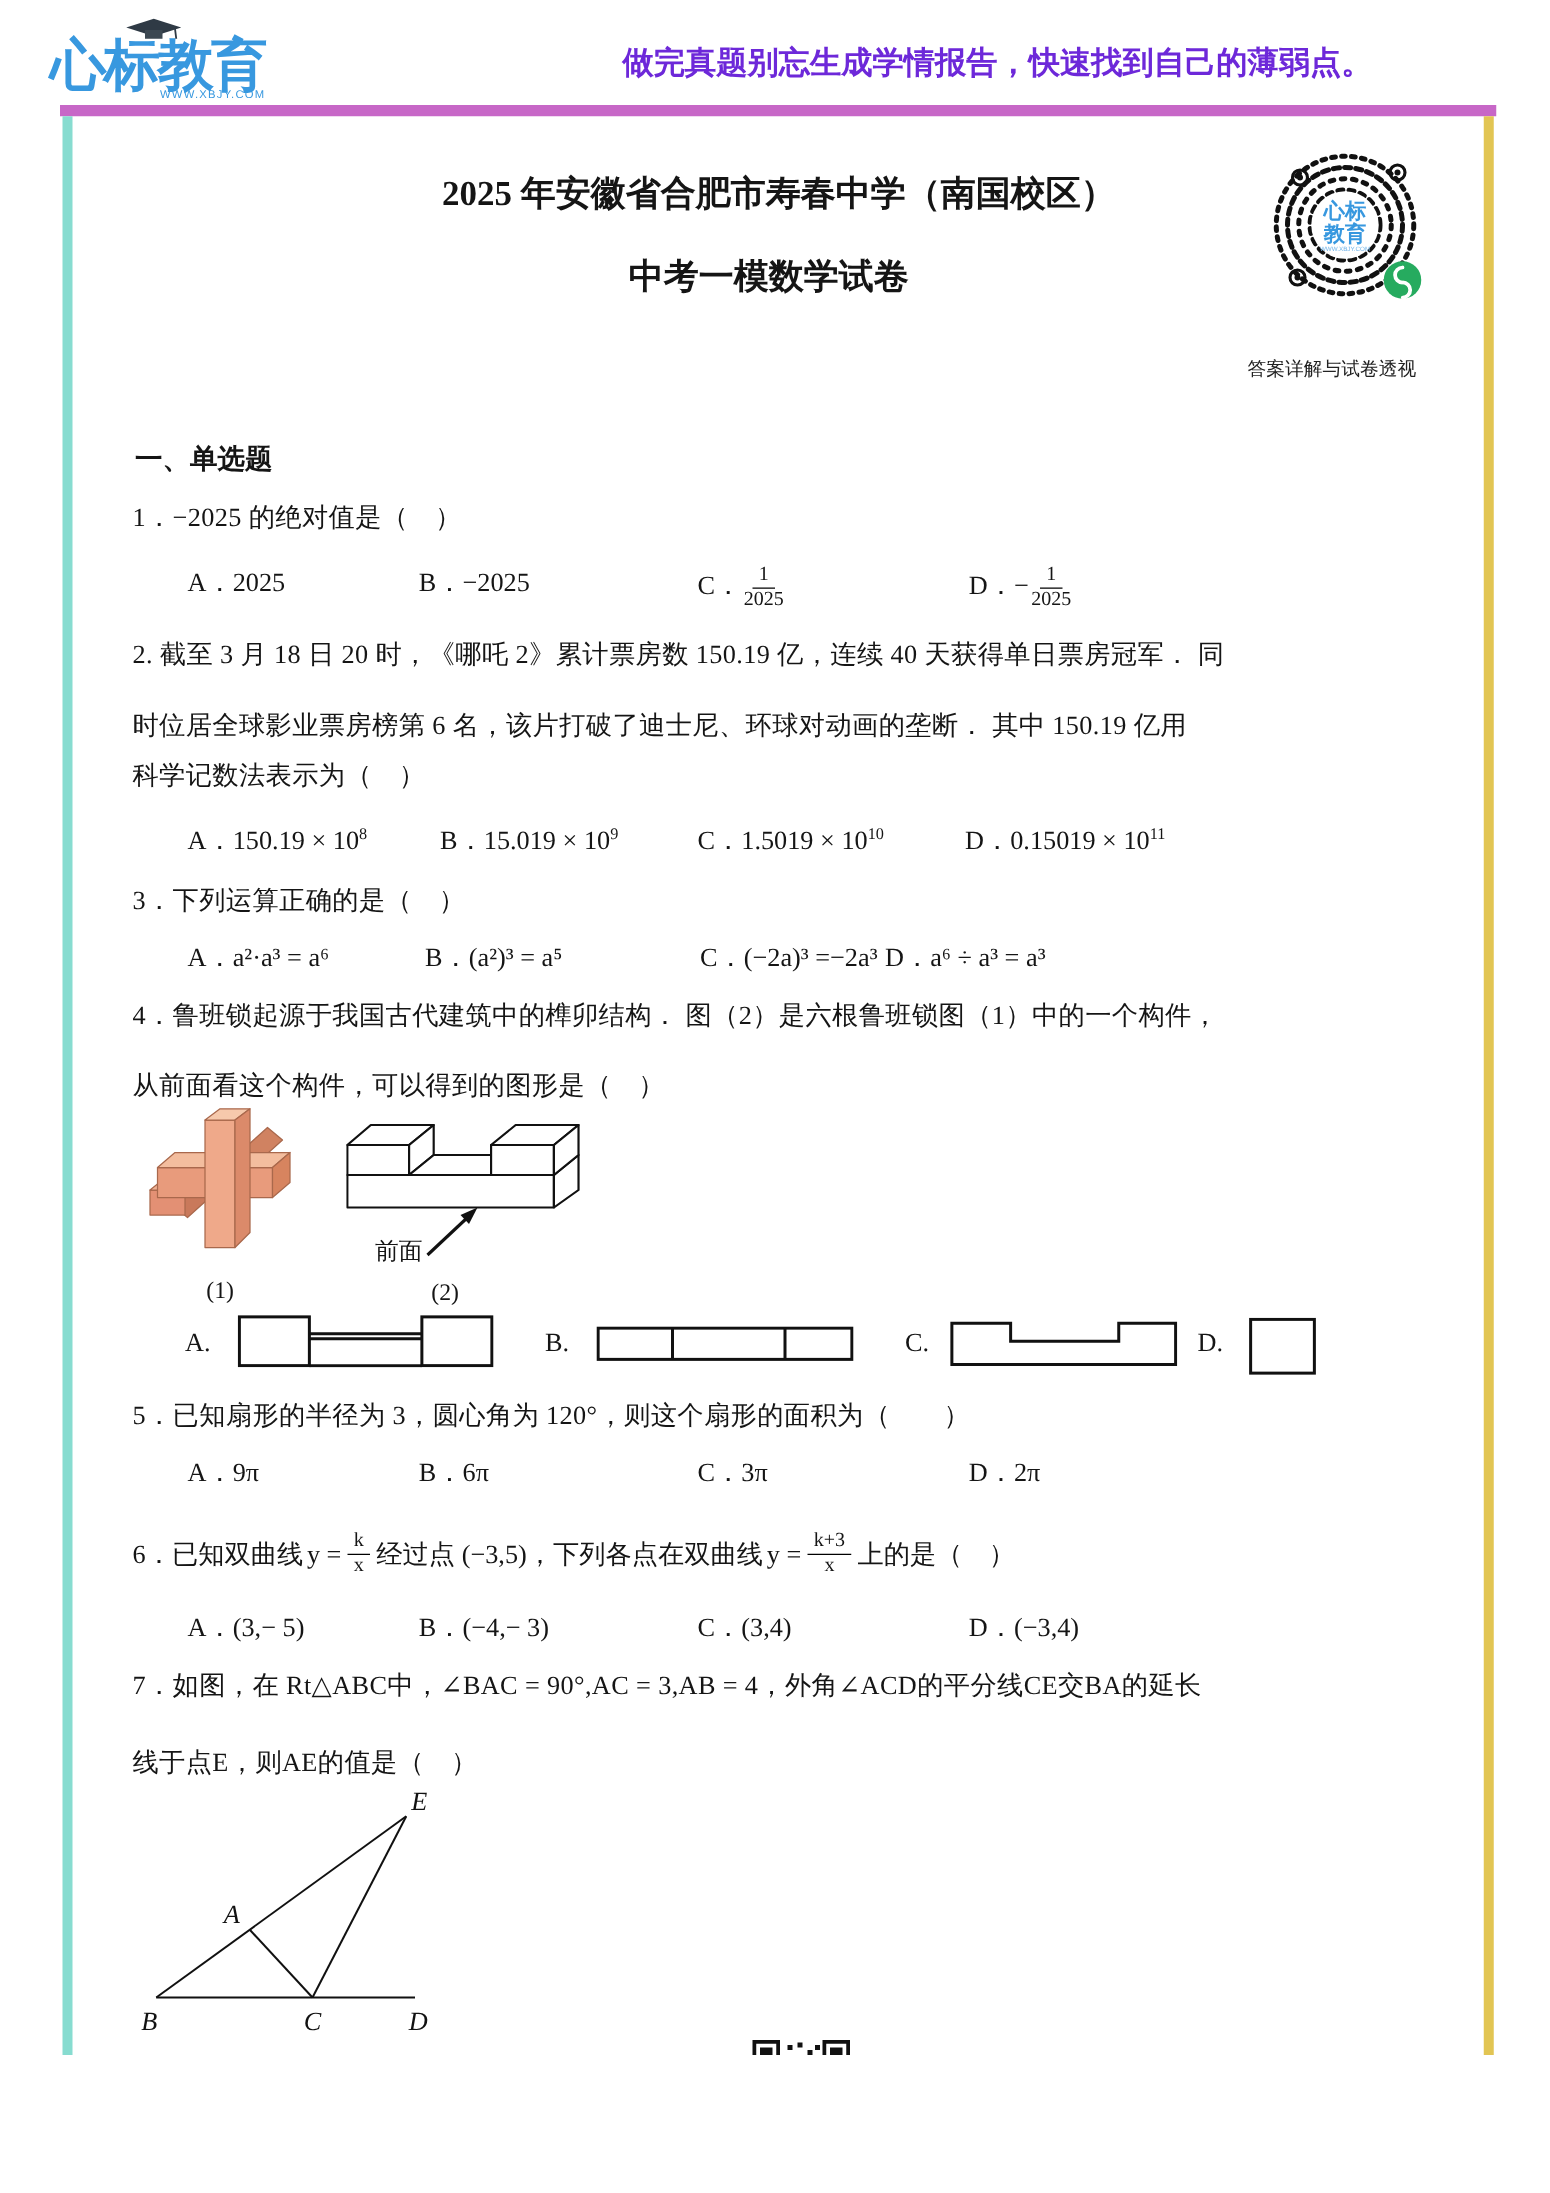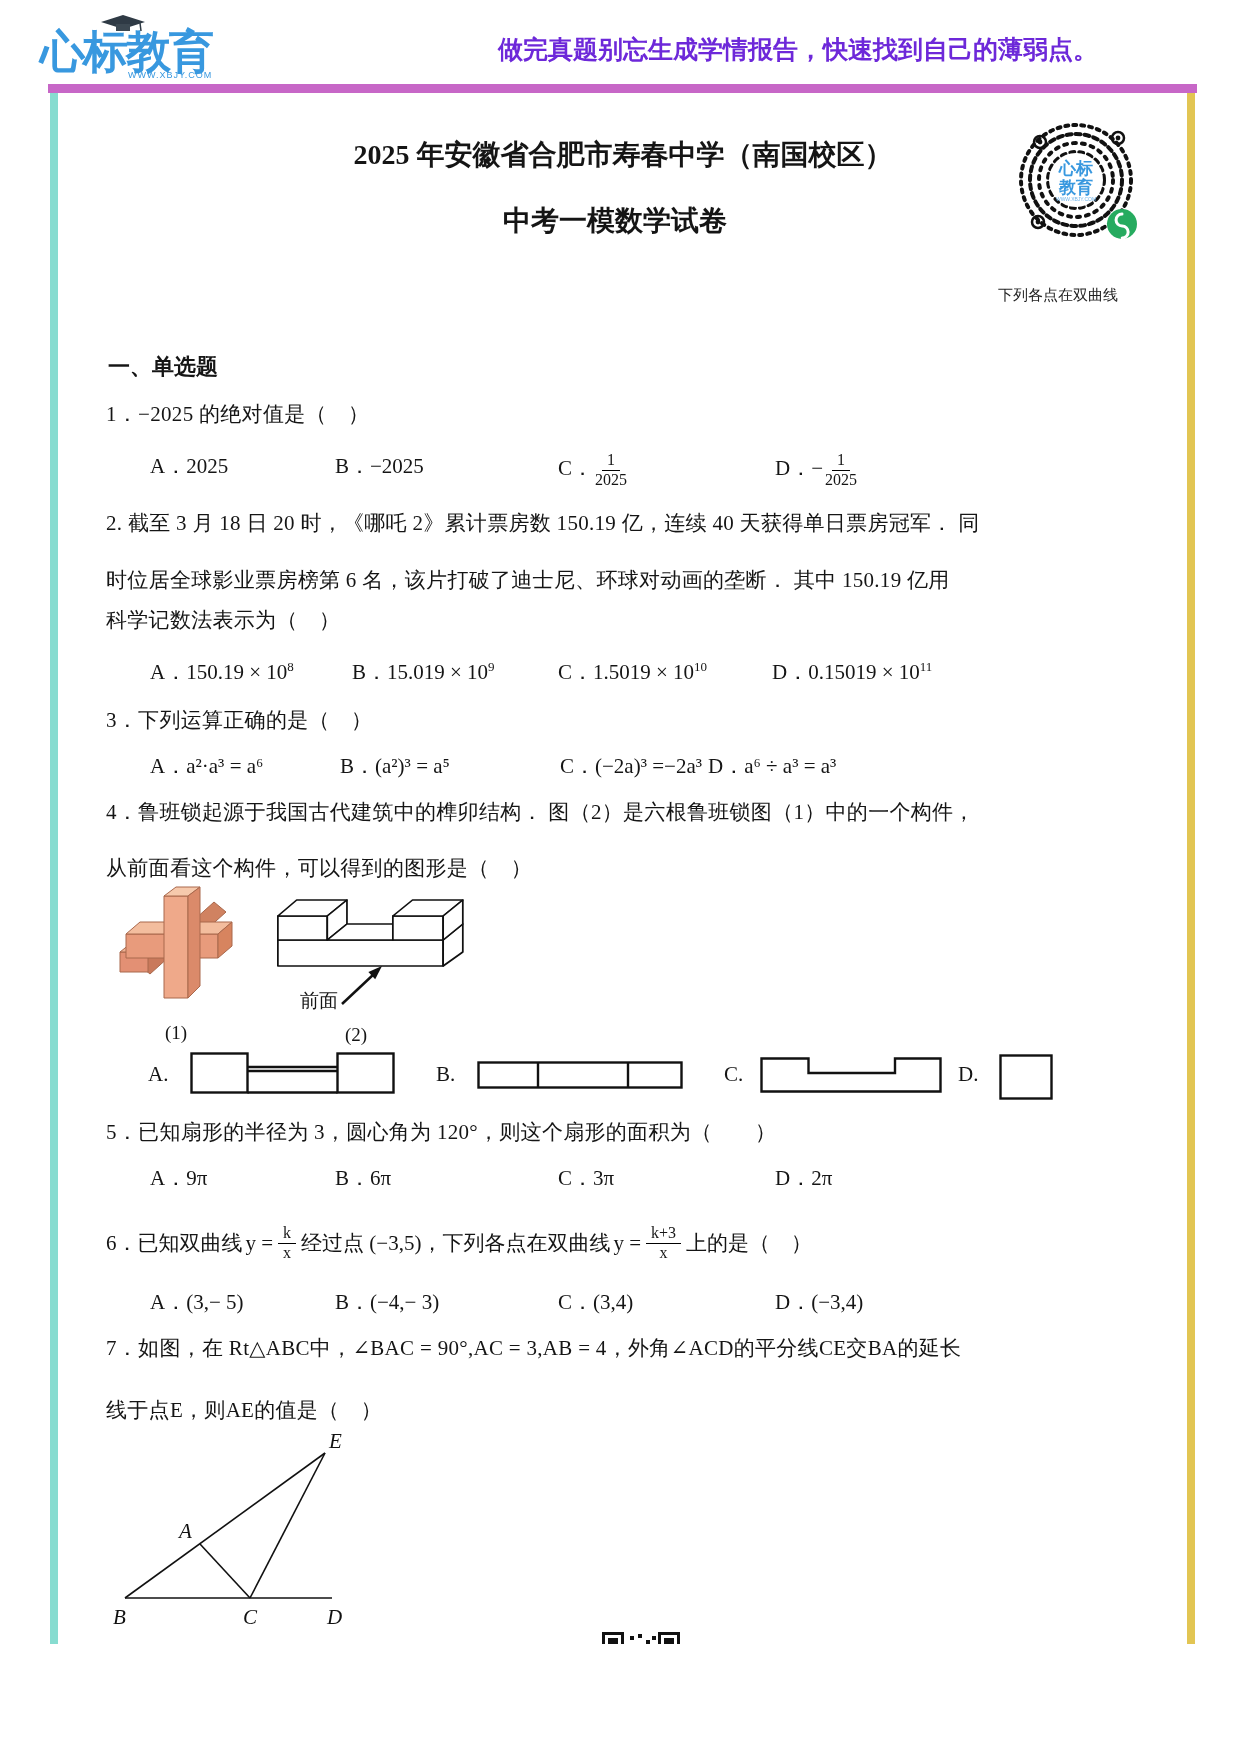--- a/index.html
+++ b/index.html
@@ -81,21 +81,21 @@
       <circle cx="26" cy="104" r="6" fill="none" stroke="#111" stroke-width="2.5"></circle>
         <circle cx="26" cy="104" r="2.4" fill="#111"></circle>
     </g>
     <circle cx="64" cy="62" r="27" fill="#fff"></circle>
     <text x="64" y="56" text-anchor="middle" font-size="17" font-weight="bold" fill="#3898DF" font-family="Liberation Sans, sans-serif">心标</text>
     <text x="64" y="75" text-anchor="middle" font-size="17" font-weight="bold" fill="#3898DF" font-family="Liberation Sans, sans-serif">教育</text>
     <text x="64" y="83" text-anchor="middle" font-size="5" fill="#6fb3e8" font-family="Liberation Sans, sans-serif">WWW.XBJY.COM</text>
     <circle cx="110" cy="106" r="15" fill="#26AB5F"></circle>
     <path d="M110,96 a6,6 0 1 0 0.1,12 a6,6 0 1 1 0.1,12" stroke="#fff" stroke-width="3" fill="none" stroke-linecap="round"></path>
   </svg>
-  <div class="abs qr-caption nowrap">下列各点在双曲线</div>
+  <div class="abs qr-caption nowrap">答案详解与试卷透视</div>
 
   <div class="abs sec-head nowrap">一、单选题</div>
 
   <div class="abs q nowrap" style="left:106px;top:400px;">1．−2025 的绝对值是（　）</div>
   <div>
     <span class="opt" style="left:150px;top:452px;">A．2025</span>
     <span class="opt" style="left:335px;top:452px;">B．−2025</span>
     <span class="opt" style="left:558px;top:452px;">
       <span>C．</span><span class="frac">
           <span class="fn">1</span>

